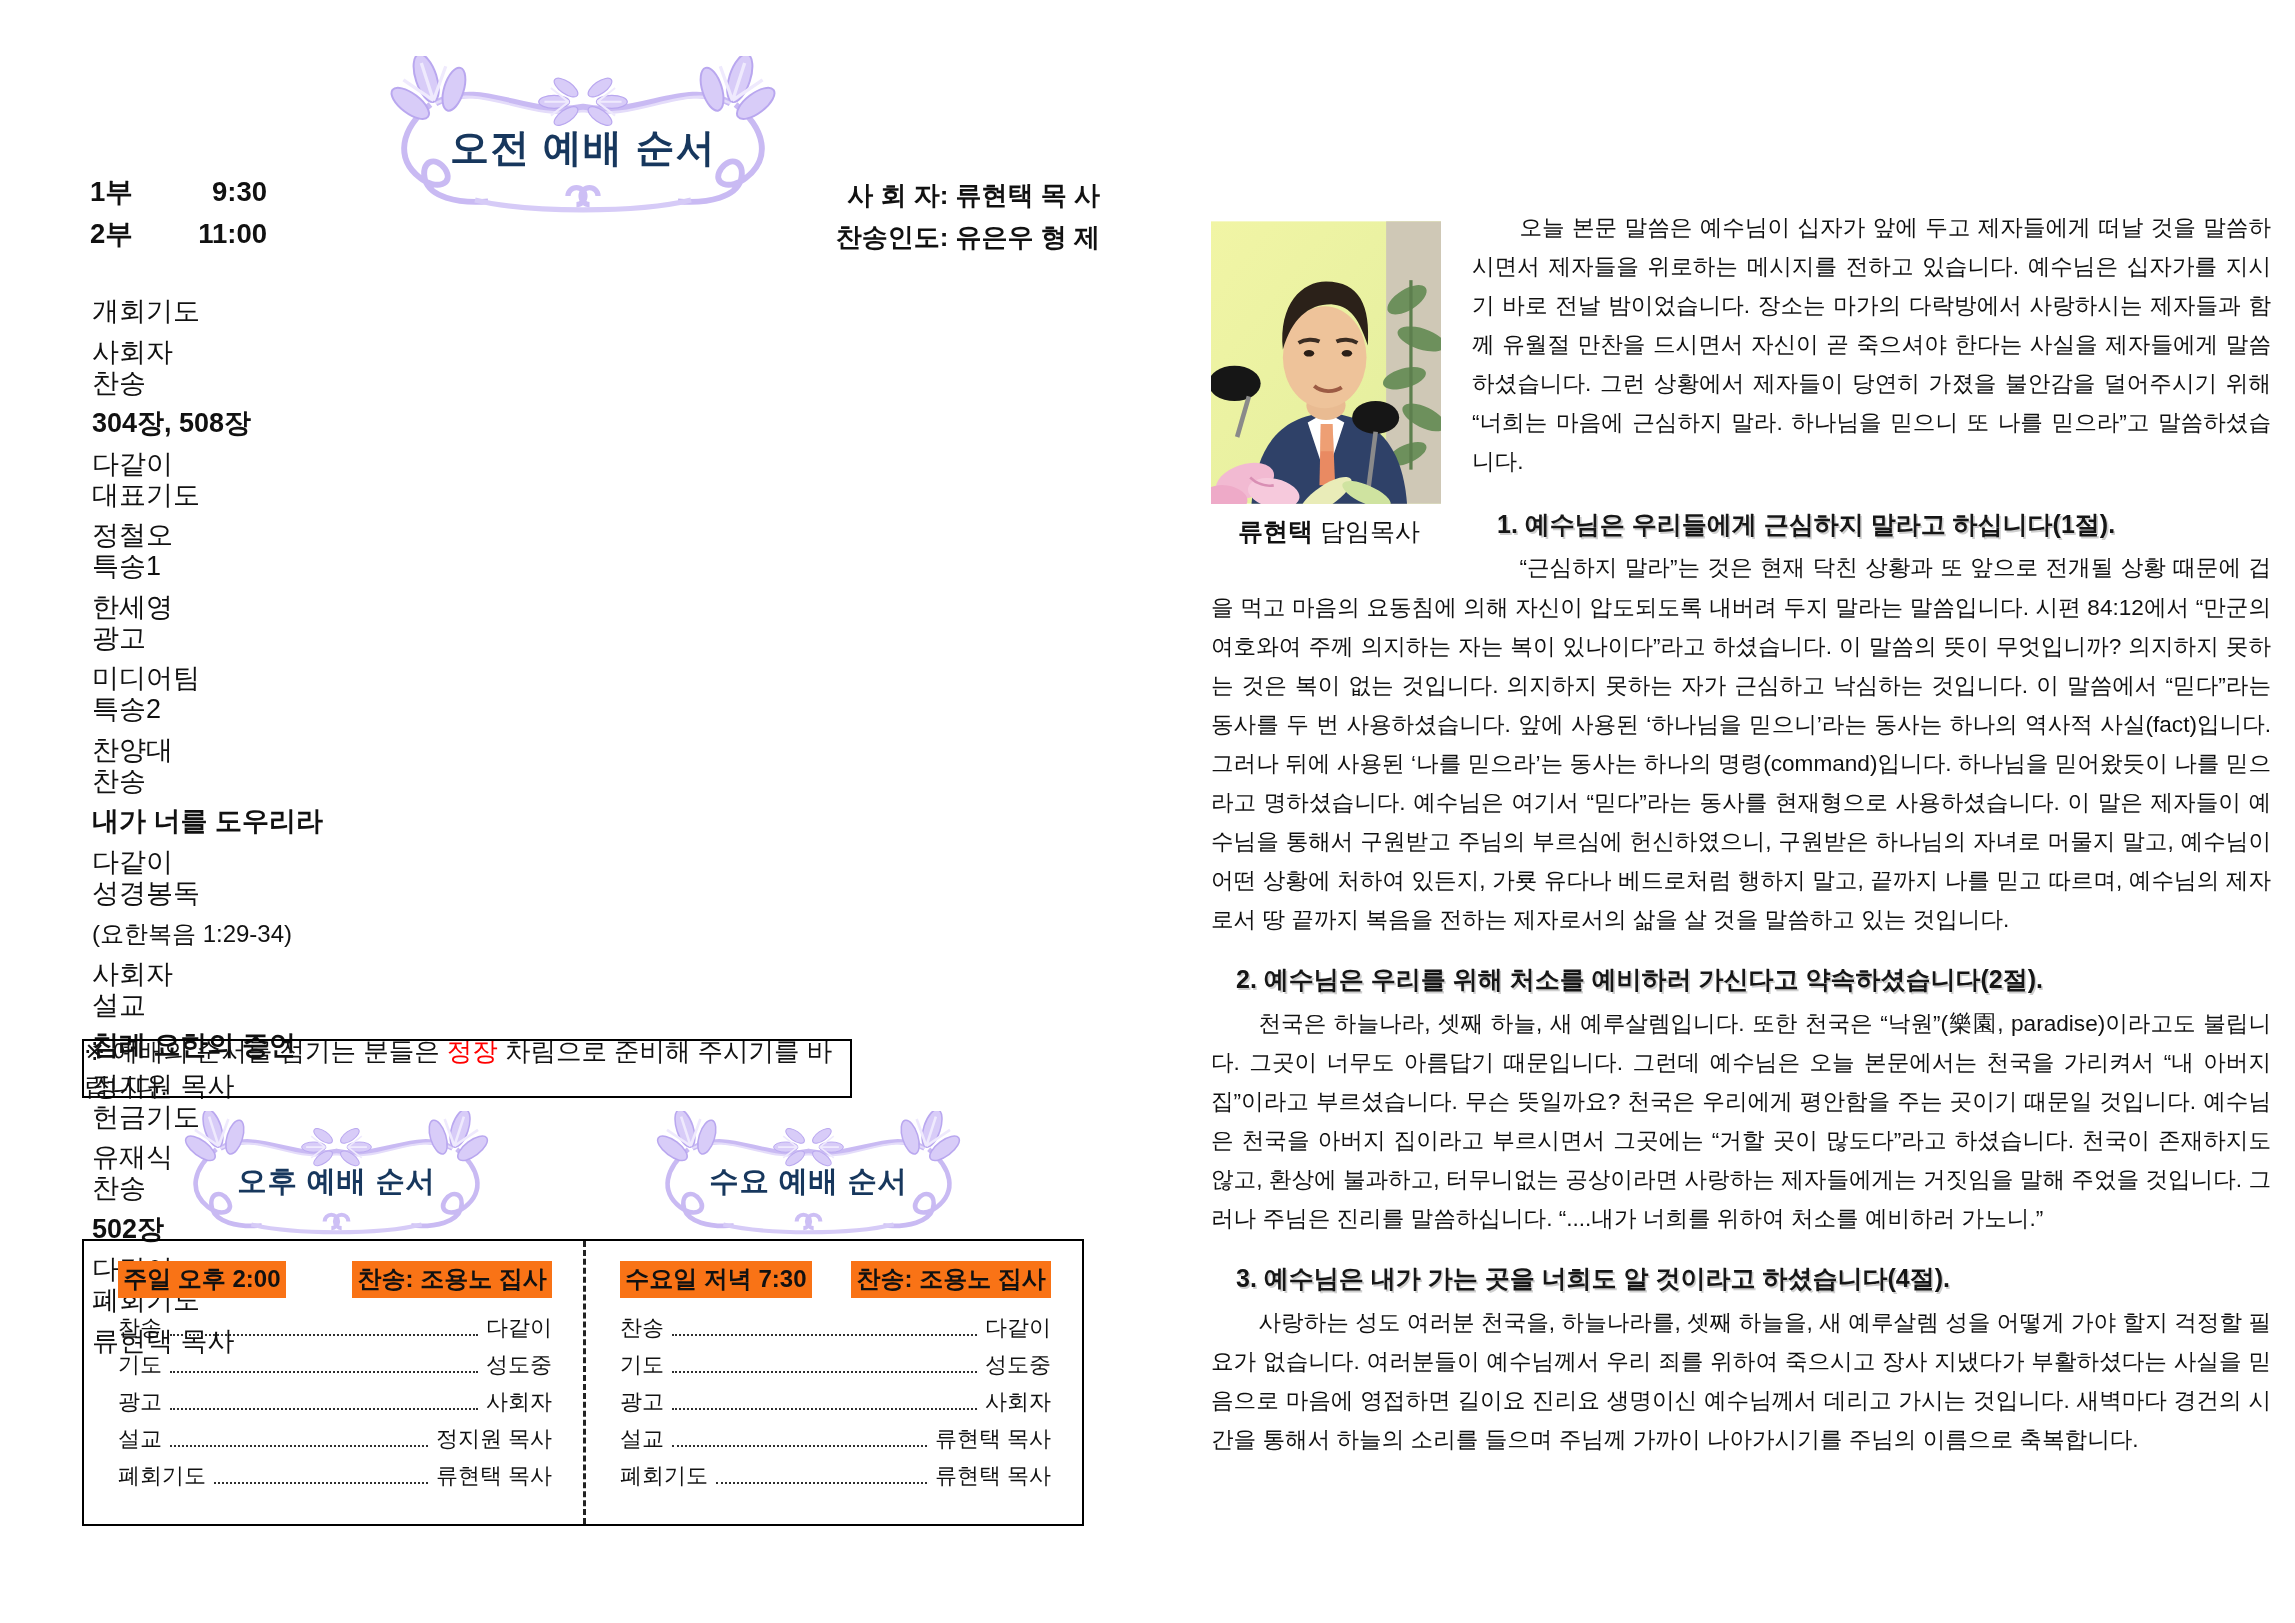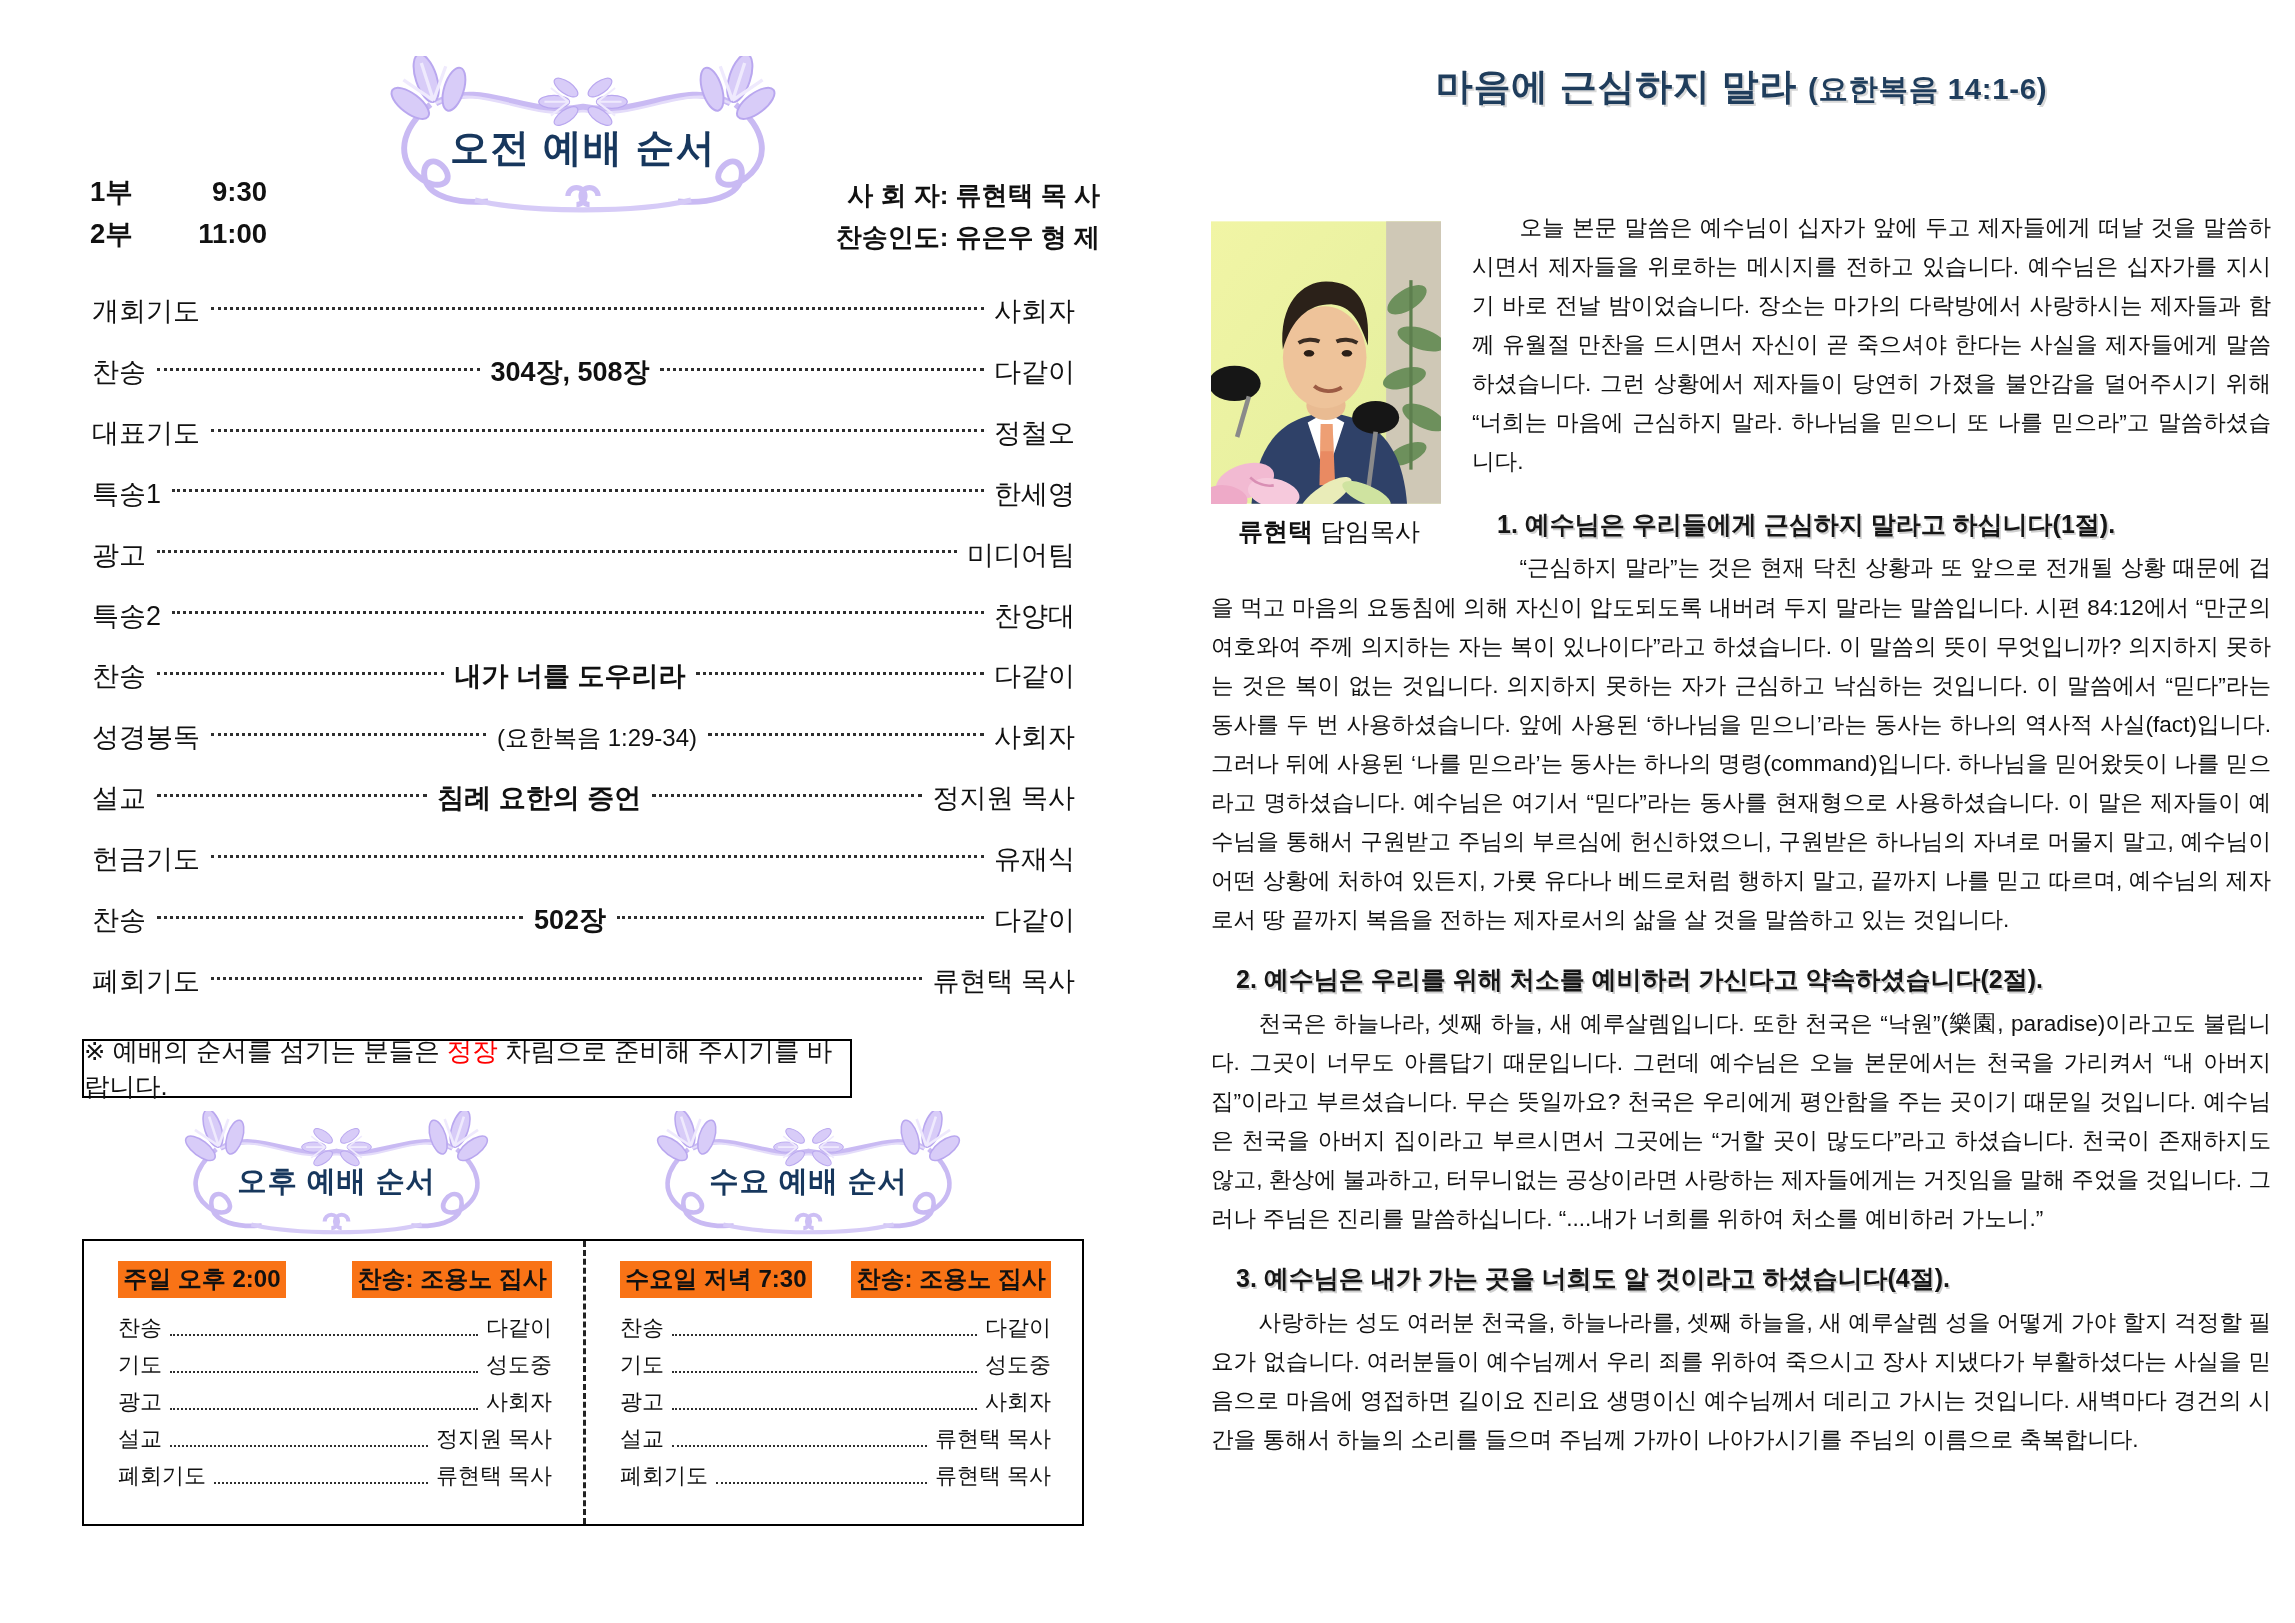--- a/index.html
+++ b/index.html
@@ -13,21 +13,21 @@
   .time-row{display:flex;justify-content:space-between;line-height:42px;}
   .ornament-wrap{position:absolute;}
   .ornament-wrap svg{position:absolute;left:0;top:0;width:100%;height:100%;}
   .orn-title{position:absolute;left:0;right:0;text-align:center;color:#17375d;font-weight:bold;}
   .ornament-main{left:357px;top:56px;width:452px;height:165px;}
   .ornament-main .orn-title{top:65px;font-size:39px;letter-spacing:1.3px;}
   .officiants{position:absolute;left:773px;top:174px;width:327px;text-align:right;
     font-weight:bold;font-size:26px;line-height:42px;}
   .order{position:absolute;left:92px;top:296px;width:983px;height:701px;
     display:flex;flex-direction:column;justify-content:space-between;}
-  .o-row{display:flex;align-items:center;font-size:27px;line-height:31px;}
+  .o-row{display:flex;align-items:flex-start;font-size:27px;line-height:31px;flex-direction:column;}
   .o-row .ctr{font-weight:bold;}
   .o-row .ctr.reg{font-weight:normal;font-size:24px;}
   .dots{flex:1 1 auto;border-bottom:3.3px dotted #2e2e2e;margin:0 10.5px 6.5px 10.5px;height:0;}
   .notice-box{position:absolute;left:82px;top:1039px;width:770px;height:59px;
     border:2px solid #000;display:flex;align-items:center;justify-content:center;font-size:25.5px;}
   .notice-em{color:#ff0000;}
   .ornament-after{left:157px;top:1111px;width:359px;height:130px;}
   .ornament-wed{left:629px;top:1111px;width:359px;height:130px;}
   .ornament-after .orn-title,.ornament-wed .orn-title{top:51px;font-size:29.4px;letter-spacing:0.7px;}
   .bottom-box{position:absolute;left:82px;top:1239px;width:1002px;height:287px;
@@ -254,24 +254,20 @@
         <span>류현택 목사</span>
       </div>
       <div class="b-row">
         <span>폐회기도</span>
         <span class="dots"></span>
         <span>류현택 목사</span>
       </div>
     </div>
   </div>
 
-  <div class="r-title">
-    <span>마음에 근심하지 말라</span>
-    <span class="ref"> </span><span class="ref">(요한복음 14:1-6)</span>
-  </div>
 
   <div class="r-body">
     <div class="photo-block">
       <div class="photo-frame">
         <svg viewBox="0 0 352 432" width="230" height="283">
           <defs>
             <linearGradient id="bgGrad" x1="0" y1="0" x2="1" y2="1">
               <stop offset="0" stop-color="#f1f5a5"></stop>
               <stop offset="0.65" stop-color="#e7f0a0"></stop>
               <stop offset="1" stop-color="#dcebaa"></stop>

